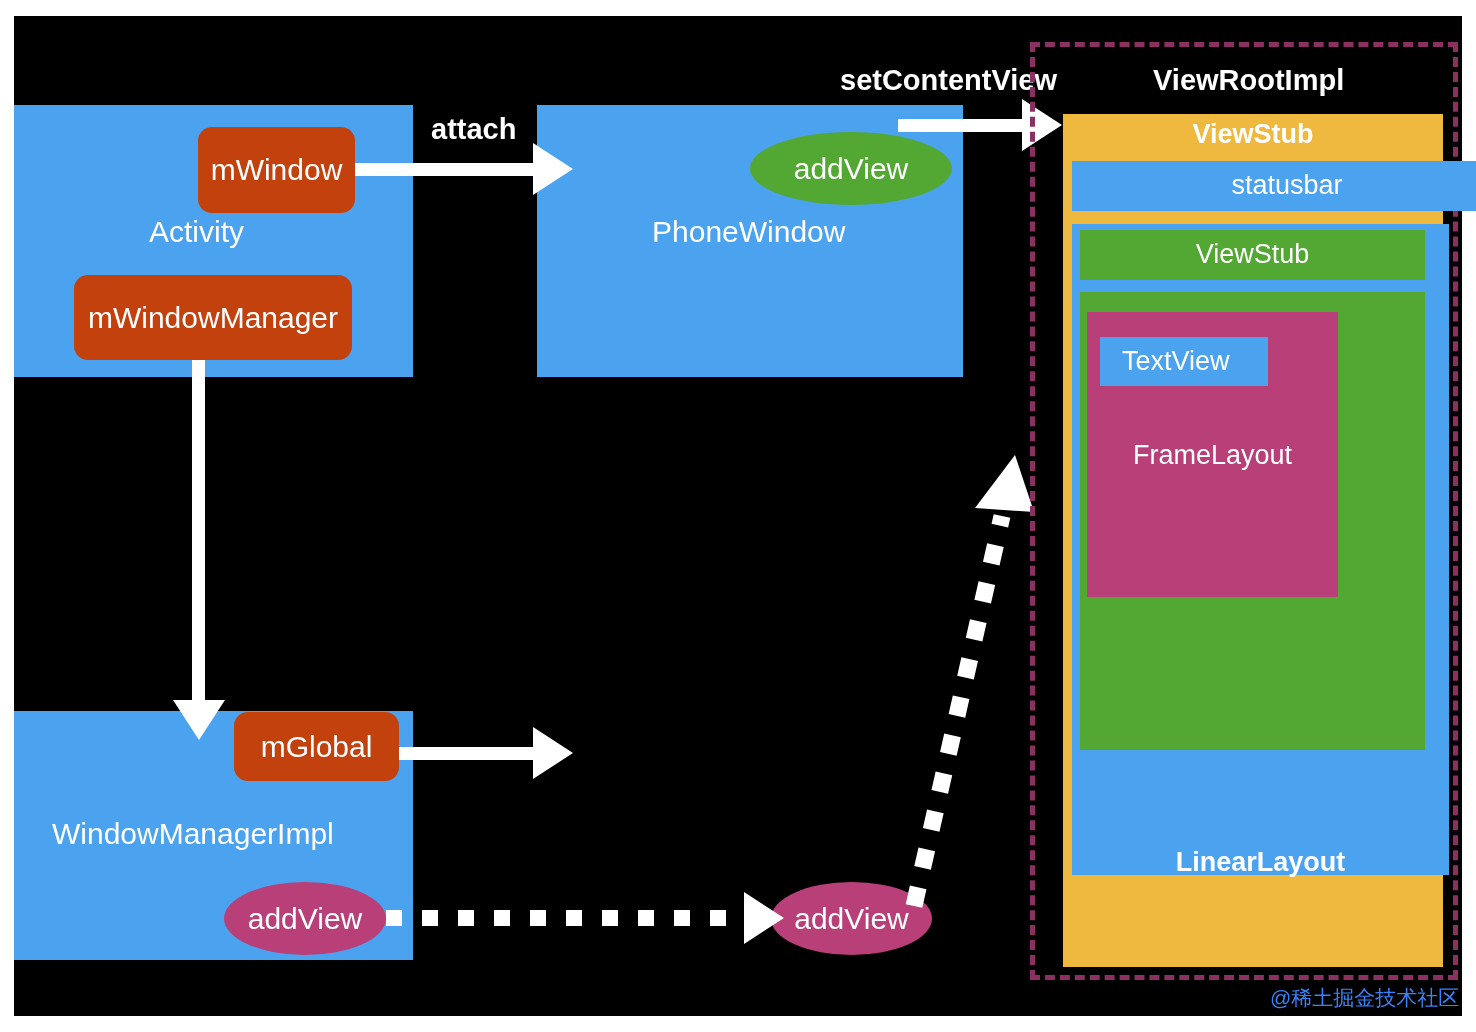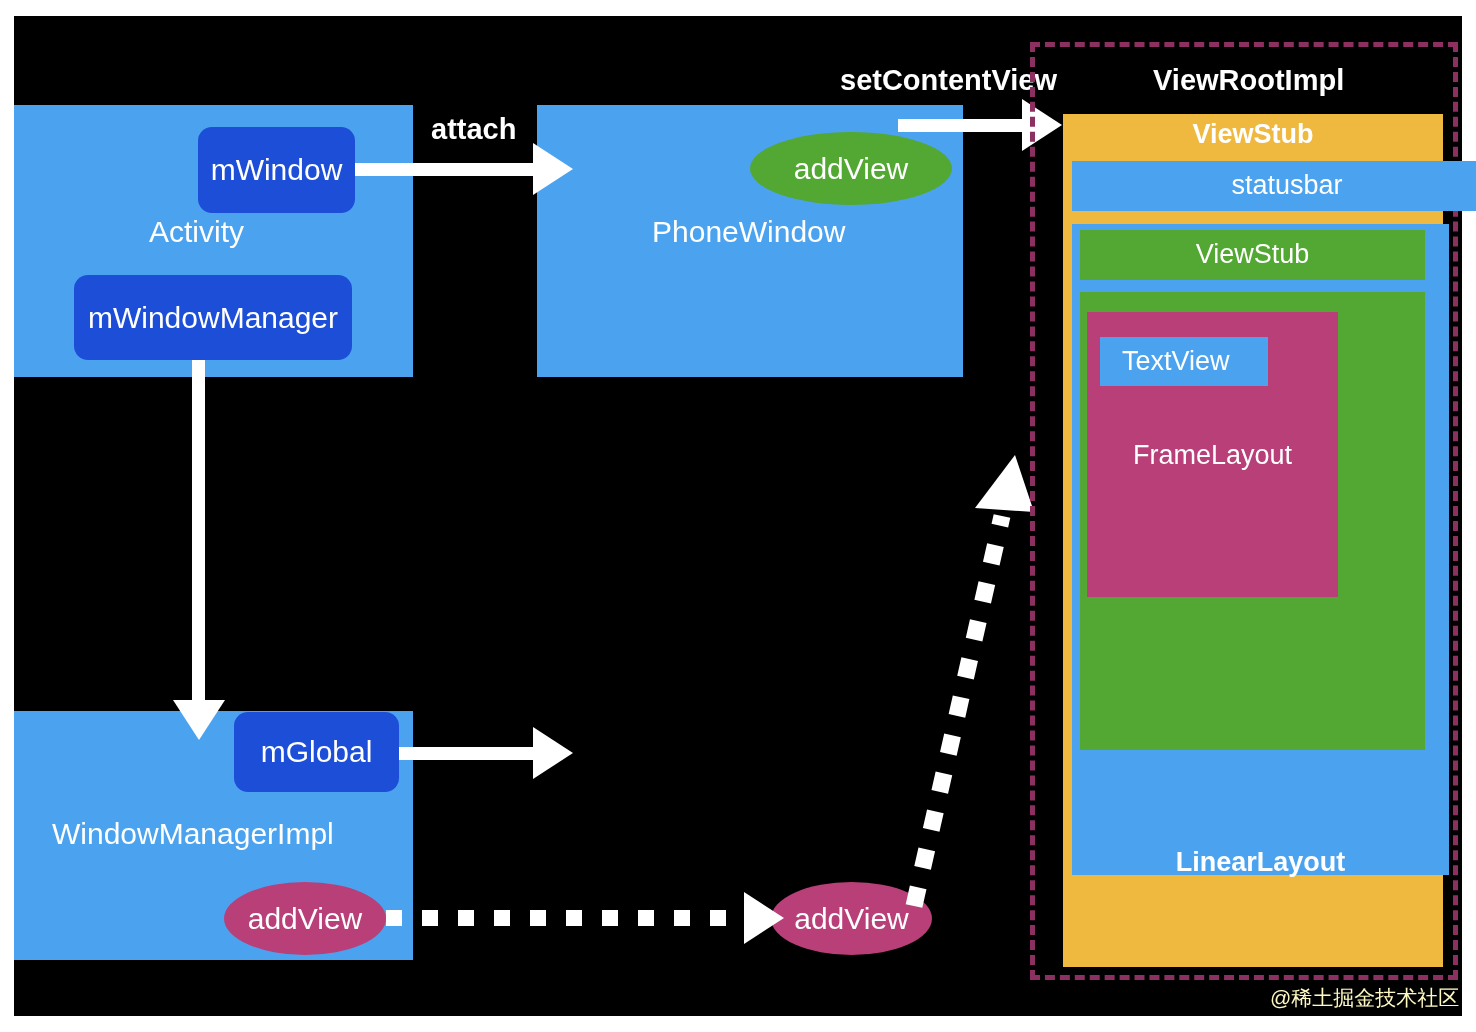--- a/index.html
+++ b/index.html
@@ -40,21 +40,21 @@
     font-weight: 400;
   }
   .lbl.bold { font-weight: bold; }
 
   
   .cx { left: 50%; transform: translateX(-50%); }
 
   
   .pill {
     position: absolute;
-    background: #1d4ed8;
+    background: #c2410c;
     border-radius: 14px;
     display: flex;
     align-items: center;
     justify-content: center;
     color: #ffffff;
     font-size: 30px;
     box-sizing: border-box;
   }
   
   .ellipse {
@@ -103,21 +103,21 @@
 
   
   .dashframe {
     position: absolute;
     box-sizing: border-box;
     border: 5px dashed #8B3060;
   }
 
   .watermark {
     position: absolute;
-    color: #fef9c3;
+    color: #3b82f6;
     font-size: 21px;
     white-space: nowrap;
   }
 
   
   #overlay {
     position: absolute;
     left: 0; top: 0;
     width: 1448px;
     height: 1000px;
@@ -139,21 +139,21 @@
     </div>
 
     <div class="pill" style="left:60px; top:259px; width:278px; height:85px;">
       <span>mWindowManager</span>
     </div>
 
     <div class="box blue" style="left:0px; top:695px; width:399px; height:249px;">
       <div class="lbl" style="left:38px; top:106px; font-size:30px;">WindowManagerImpl</div>
     </div>
 
-    <div class="pill" style="left:220px; top:696px; width:165px; height:80px;">
+    <div class="pill" style="left:220px; top:696px; width:165px; height:69px;">
       <span>mGlobal</span>
     </div>
 
     <div class="ellipse pink" style="left:210px; top:866px; width:162px; height:73px; font-size:30px;">
       <span>addView</span>
     </div>
 
     <div class="box blue" style="left:523px; top:89px; width:426px; height:272px;">
       <div class="lbl" style="left:115px; top:110px; font-size:30px;">PhoneWindow</div>
     </div>

